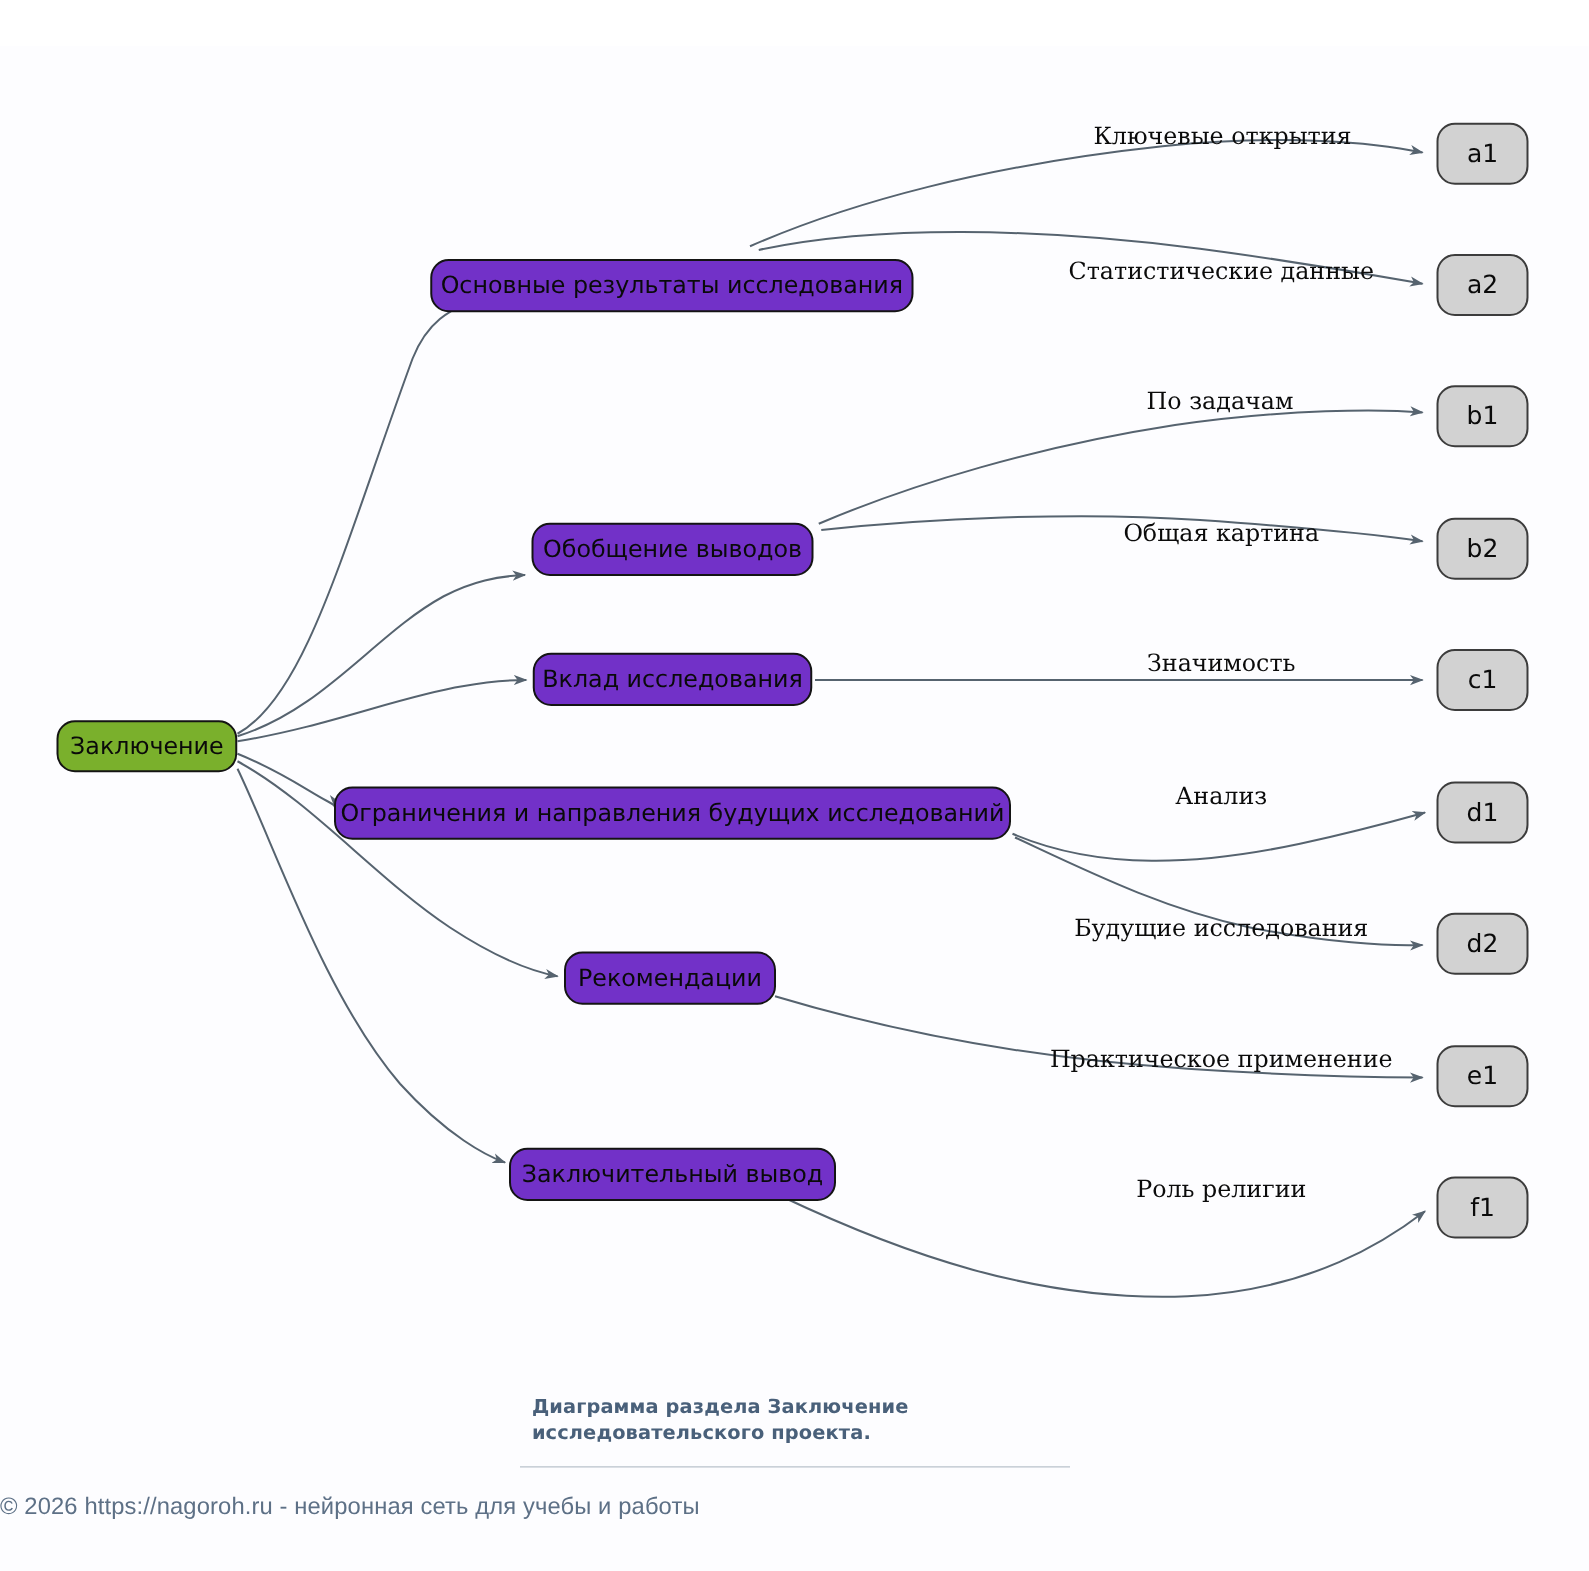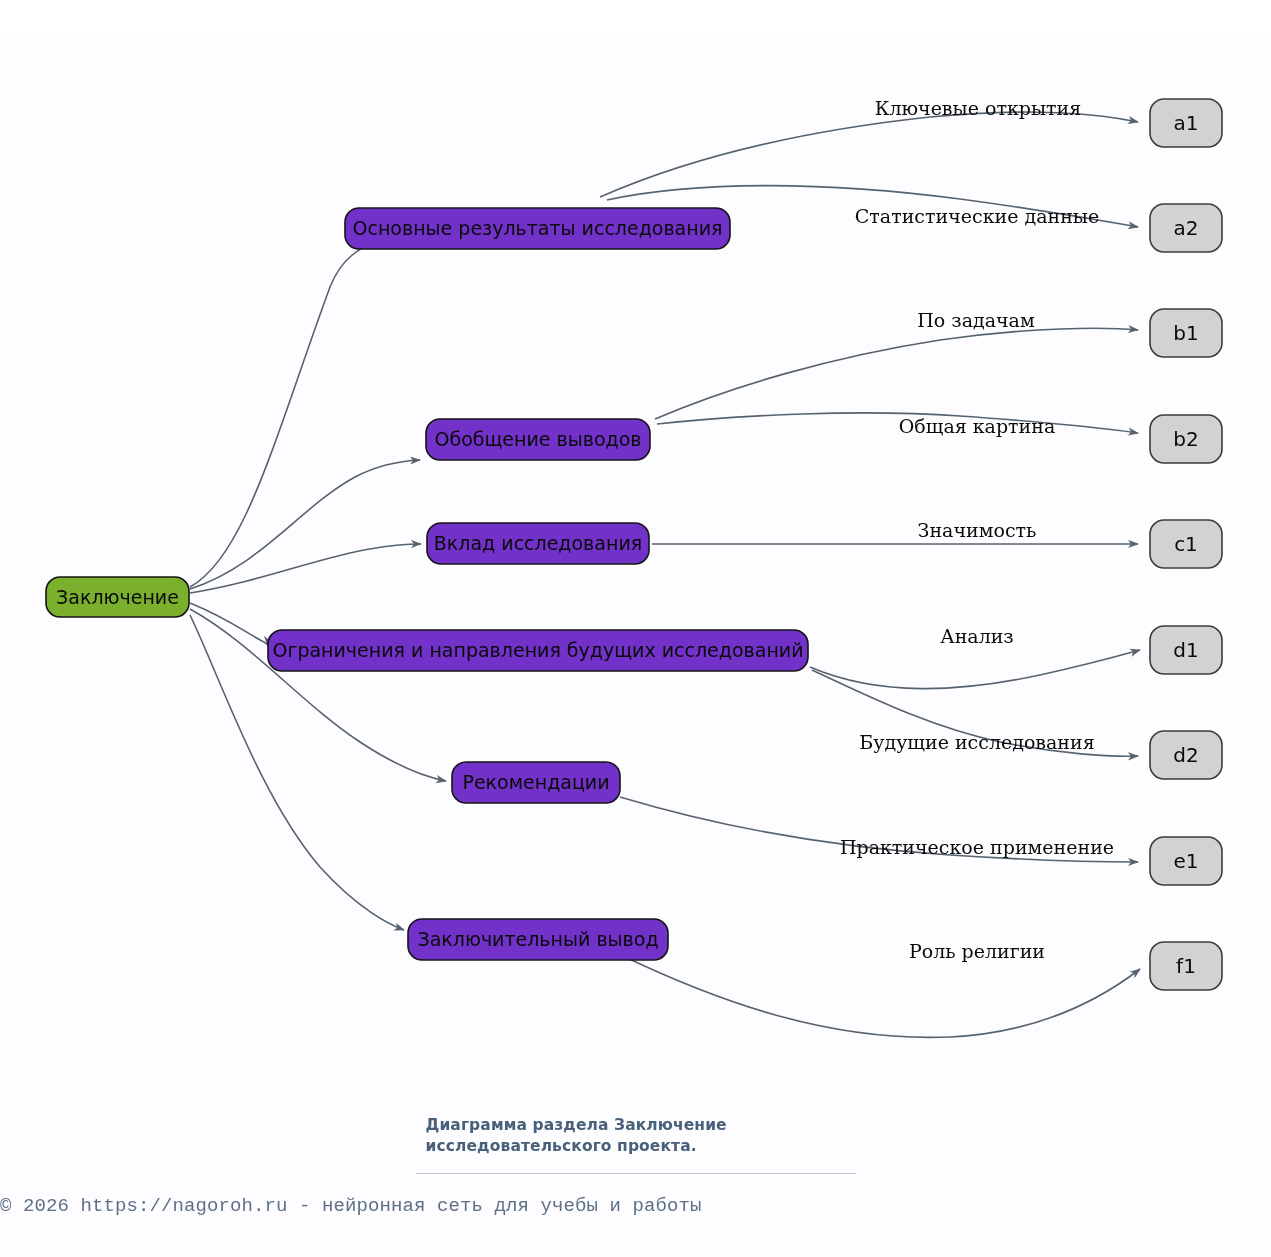--- a/index.html
+++ b/index.html
@@ -78,21 +78,21 @@
     width: 420px;
   }
   .caption-rule {
     width: 440px;
     height: 0;
     border: 0;
     border-top: 1px solid #b9c2cc;
     margin: 16px auto 0 auto;
   }
   .copyright-text {
-    font-family: Liberation Mono, monospace;
+    font-family: Liberation Sans, sans-serif;
     font-size: 19px;
     color: #5d7086;
     margin-top: 21px;
     letter-spacing: 0.1px;
   }
 </style>
 </head>
 <body>
 
 <div id="canvas">

